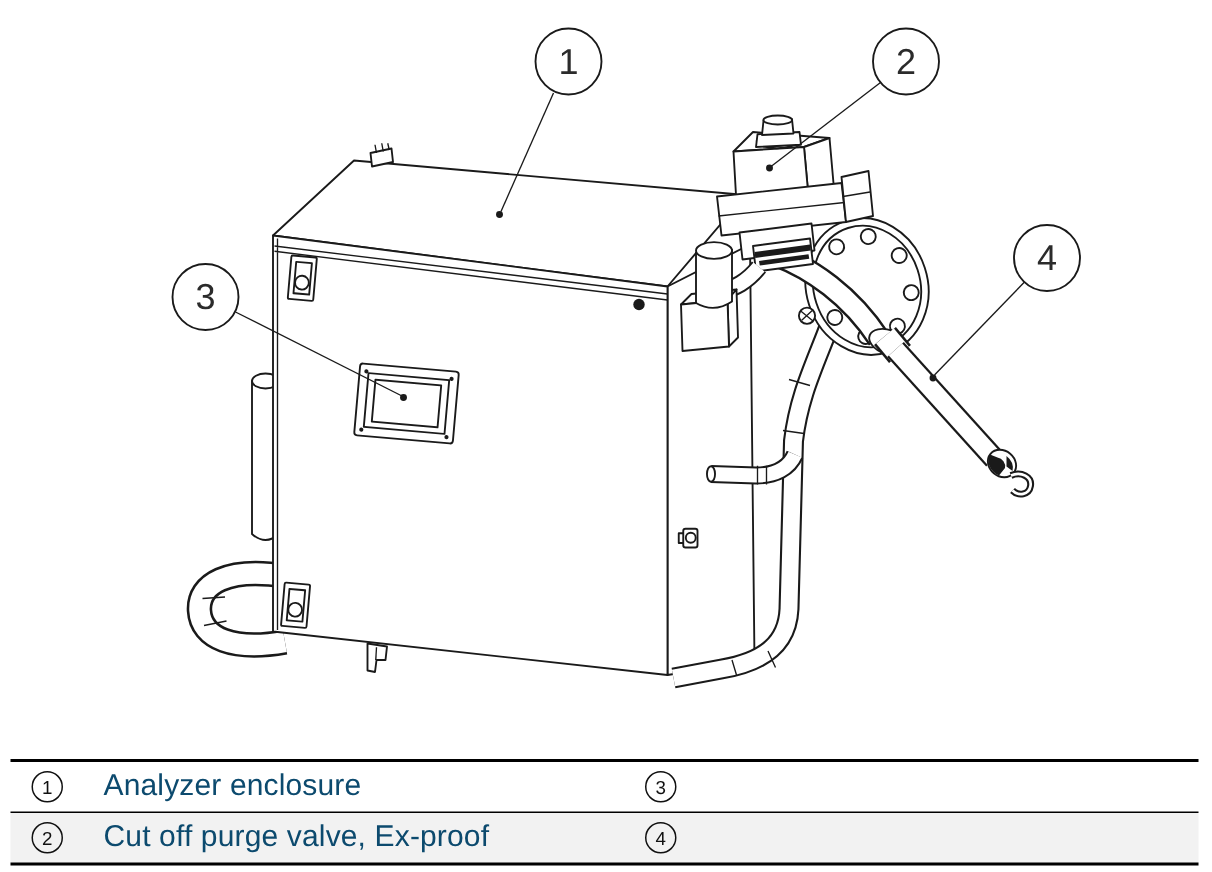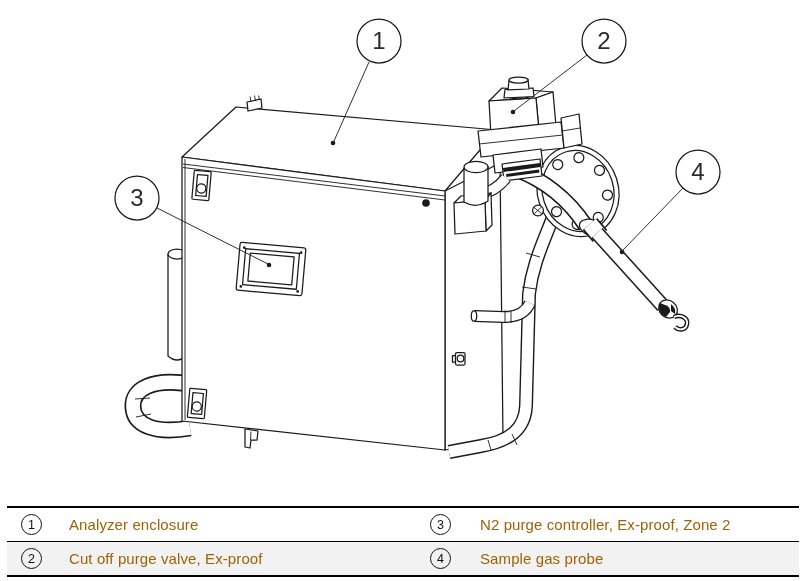--- a/index.html
+++ b/index.html
@@ -10,21 +10,21 @@
         font-weight:400;fill:#2b2b2b;text-anchor:middle;}
   
   .legend{position:absolute;left:7px;right:9px;top:506px;border-top:2px solid #000;}
   .legend-row{display:grid;grid-template-columns:48px 361px 50px auto;
         align-items:center;height:33px;padding-left:14px;background:#fff;
         border-bottom:1px solid #000;}
   .legend-row.alt{border-bottom:2.5px solid #000;}
   .badge{display:inline-flex;width:21px;height:21px;border:1.2px solid #111;
         border-radius:50%;align-items:center;justify-content:center;
         font-size:12.5px;color:#111;box-sizing:border-box;background:transparent;}
-  .legend-label{font-size:15px;color:#a16207;letter-spacing:.1px;}
+  .legend-label{font-size:20px;color:#0c4a6e;letter-spacing:.1px;}
   
   .ln{stroke:#1a1a1a;fill:none;stroke-width:1.25;stroke-linejoin:round;}
   .fw{stroke:#1a1a1a;fill:#ffffff;stroke-width:1.25;stroke-linejoin:round;}
   .thin{stroke:#1a1a1a;fill:none;stroke-width:.9;}
   .pipe-out{stroke:#1a1a1a;fill:none;stroke-linecap:butt;}
   .pipe-in{stroke:#ffffff;fill:none;stroke-linecap:butt;}
   .dark{fill:#1a1a1a;stroke:none;}
 </style>
 </head>
 <body>
@@ -205,23 +205,21 @@
       <text class="callout-num" x="698" y="180">4</text>
     </g>
   </g>
 </svg>
 
 <div class="legend">
   <div class="legend-row">
     <span><span class="badge">1</span></span>
     <span class="legend-label">Analyzer enclosure</span>
     <span><span class="badge">3</span></span>
-    <span class="legend-label">N2 purge controller, Ex-proof, Zone 2</span>
   </div>
   <div class="legend-row alt" id="legend-row-2" style="background: rgb(242, 242, 242);">
     <span><span class="badge">2</span></span>
     <span class="legend-label">Cut off purge valve, Ex-proof</span>
     <span><span class="badge">4</span></span>
-    <span class="legend-label">Sample gas probe</span>
   </div>
 </div>
 
 </div>
 
 </body></html>

